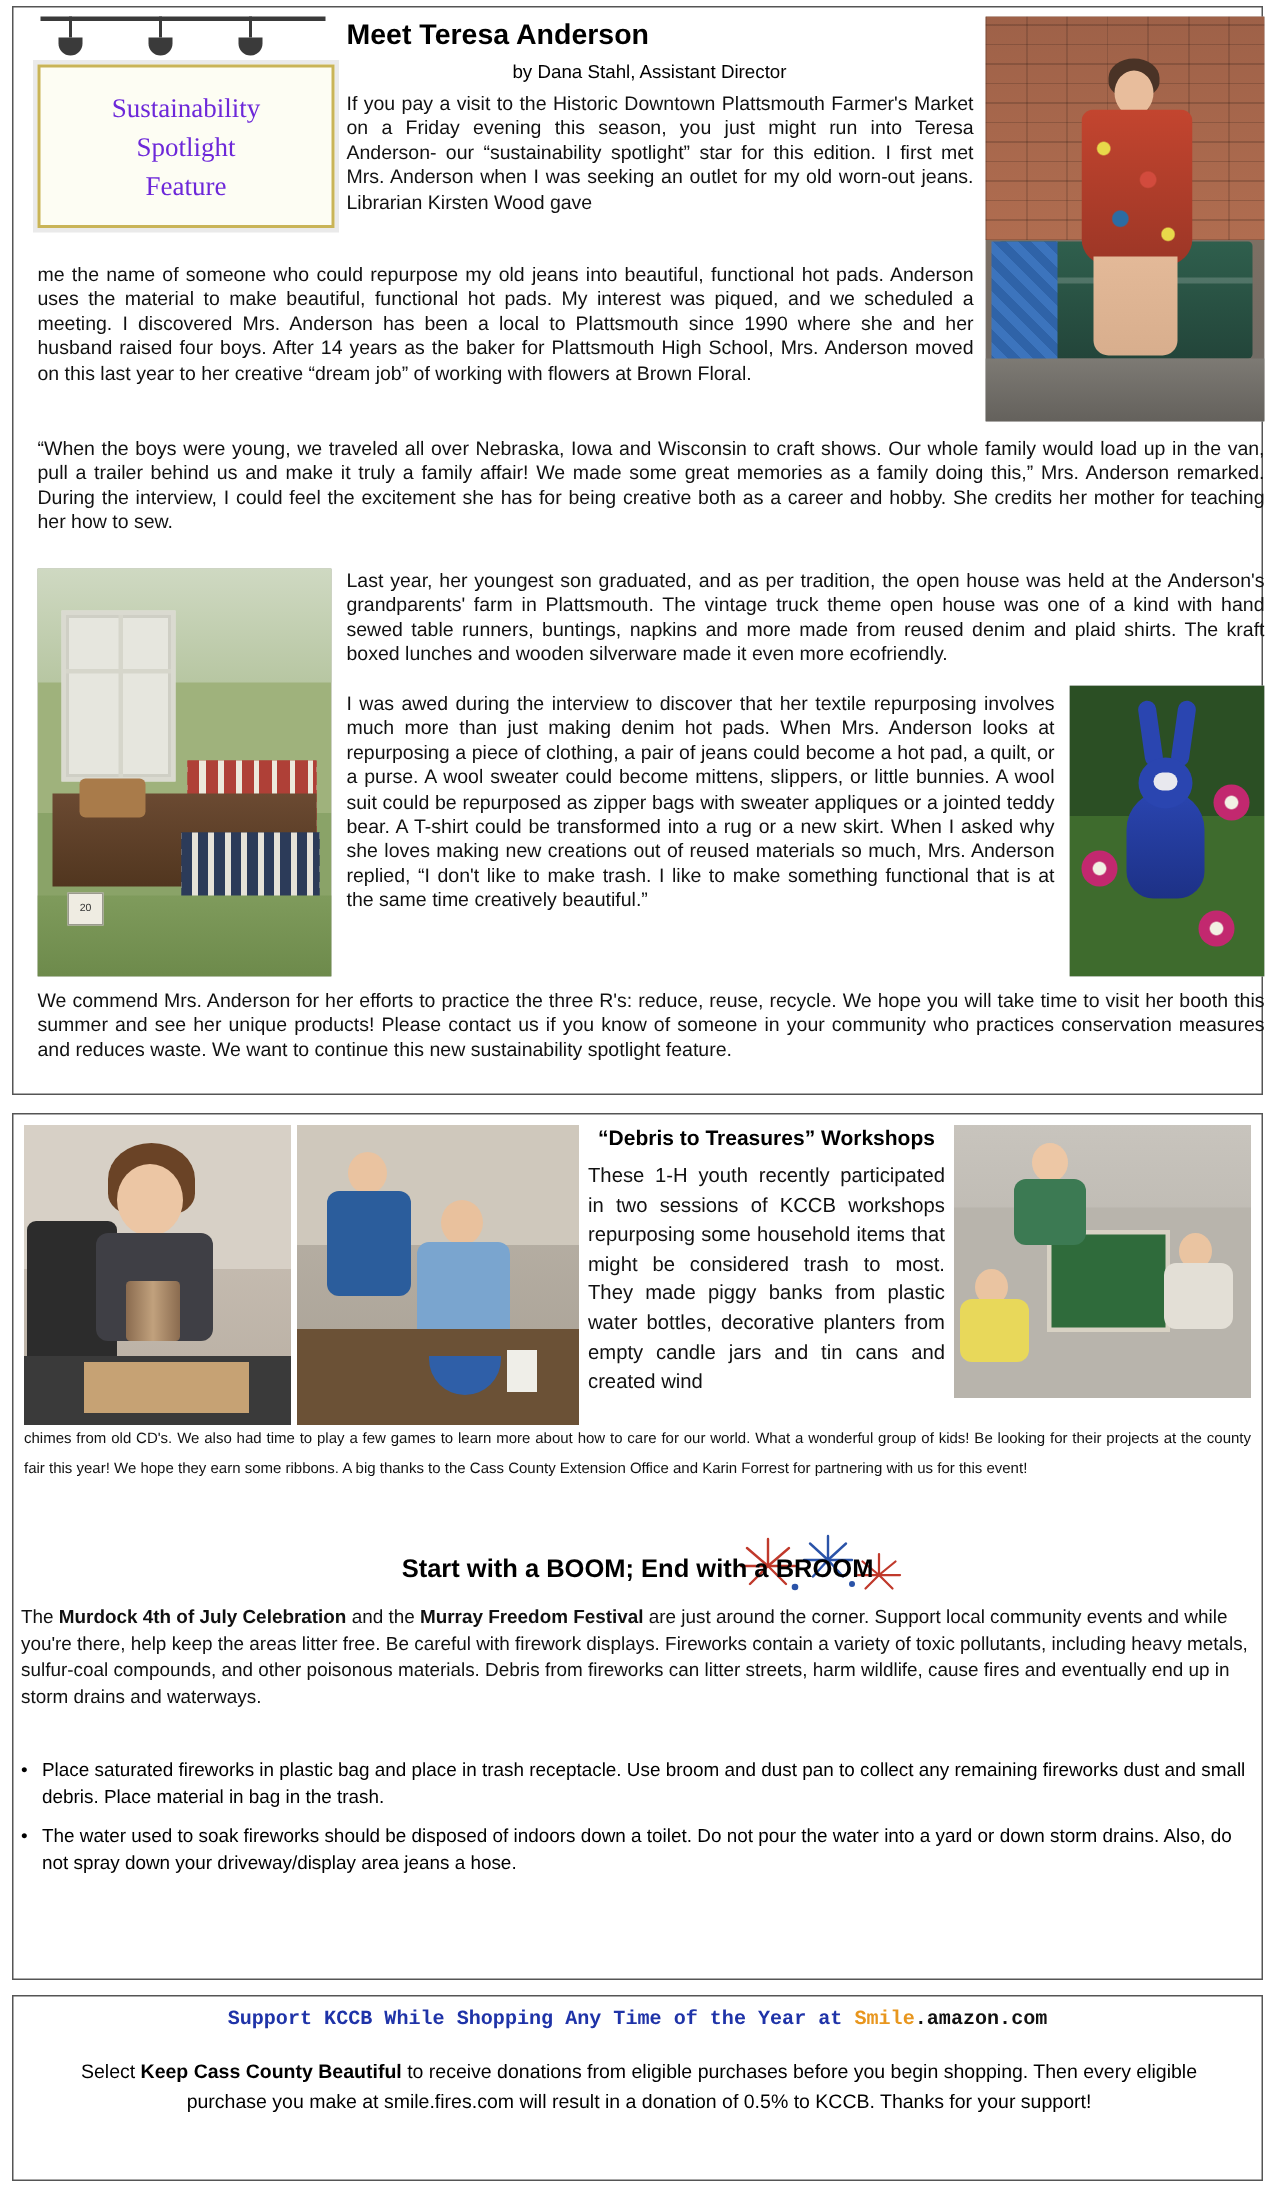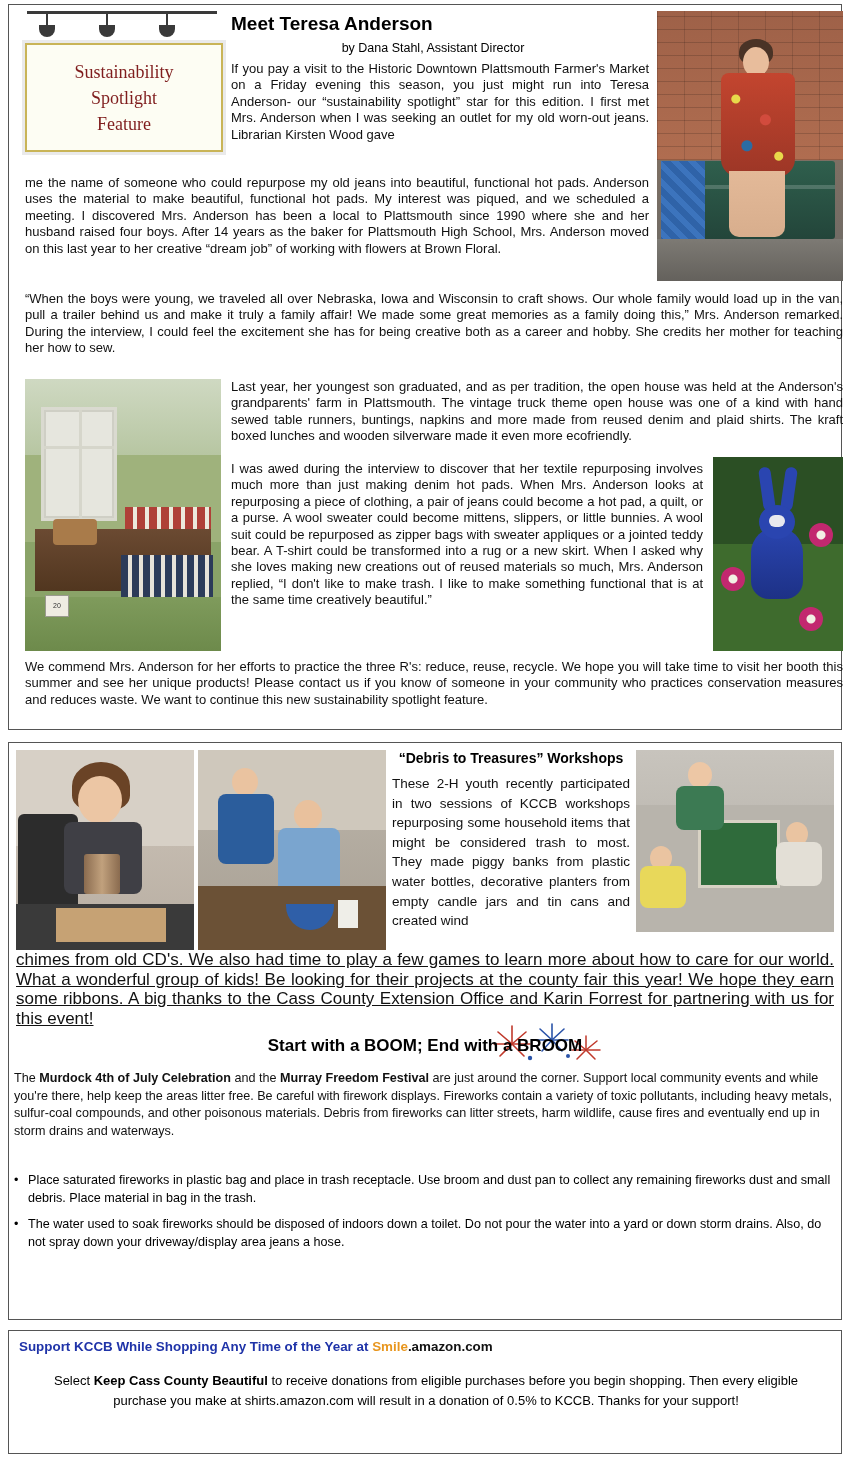--- a/index.html
+++ b/index.html
@@ -59,21 +59,21 @@
     border: 2px solid #c9b457;
     background: #fdfdf3;
     box-shadow: 0 0 0 3px #eaeaea;
     display: flex;
     flex-direction: column;
     align-items: center;
     justify-content: center;
     font-family: "Liberation Serif", serif;
     font-size: 18px;
     line-height: 26px;
-    color: #7f1d1d;
+    color: #6d28d9;
   }
   .lamp-bar {
     position: absolute;
     left: 12px;
     top: 6px;
     width: 206px;
     height: 30px;
   }
   .lamp {
     position: absolute;
@@ -321,21 +321,21 @@
   .workshop-title {
     position: absolute;
     left: 392px;
     top: 750px;
     width: 238px;
     text-align: center;
     font-size: 14px;
     font-weight: bold;
   }
   .tw1 { left: 392px; top: 774px; width: 238px; font-size: 13.5px; line-height: 19.6px; }
-  .tw2 { left: 16px;  top: 950px; width: 818px; font-size: 17px; line-height: 19.6px; text-decoration: underline; }
+  .tw2 { left: 16px;  top: 950px; width: 818px; font-size: 10px; line-height: 19.6px; }
 
   .boom-title {
     position: absolute;
     left: 16px;
     top: 1036px;
     width: 818px;
     text-align: center;
     font-size: 17px;
     font-weight: bold;
   }
@@ -366,24 +366,25 @@
   .bullets .bl:before {
     content: "\2022";
     position: absolute;
     left: 0; top: 0;
   }
 
   
   .amz-head {
     position: absolute;
     left: 10px; top: 8px; width: 812px;
-    text-align: left;
+    text-align: center;
     font-size: 13.4px;
     font-weight: bold;
     color: #1f33a8;
+    font-family: Liberation Mono, monospace;
   }
   .amz-head .smile { color: #e8961e; }
   .amz-head .dotcom { color: #111; }
   .amz-body {
     position: absolute;
     left: 28px; top: 40px; width: 778px;
     text-align: center;
     font-size: 13px;
     line-height: 20px;
   }
@@ -496,21 +497,21 @@
       <div class="k1-head"></div>
       <div class="k1-body"></div>
       <div class="k2-head"></div>
       <div class="k2-body"></div>
       <div class="k3-head"></div>
       <div class="k3-body"></div>
     </div>
   </div>
 
   <div class="workshop-title">“Debris to Treasures” Workshops</div>
-  <div class="body-text tw1">These 2-H youth recently participated in two sessions of KCCB workshops repurposing some household items that might be considered trash to most. They made piggy banks from plastic water bottles, decorative planters from empty candle jars and tin cans and created wind</div>
+  <div class="body-text tw1">These 1-H youth recently participated in two sessions of KCCB workshops repurposing some household items that might be considered trash to most. They made piggy banks from plastic water bottles, decorative planters from empty candle jars and tin cans and created wind</div>
   <div class="body-text tw2">chimes from old CD's. We also had time to play a few games to learn more about how to care for our world. What a wonderful group of kids! Be looking for their projects at the county fair this year! We hope they earn some ribbons. A big thanks to the Cass County Extension Office and Karin Forrest for partnering with us for this event!</div>
 
   <div class="fireworks">
     <svg width="130" height="46" viewBox="0 0 130 46" aria-hidden="true">
       <g stroke="#c0392b" stroke-width="1.6" stroke-linecap="round">
         <line x1="32" y1="24" x2="32" y2="6"></line>
           <line x1="32" y1="24" x2="18" y2="12"></line>
         <line x1="32" y1="24" x2="46" y2="12"></line>
           <line x1="32" y1="24" x2="14" y2="24"></line>
         <line x1="32" y1="24" x2="50" y2="24"></line>
@@ -552,17 +553,17 @@
   <div class="bullets">
     <div class="bl"><span>Place saturated fireworks in plastic bag and place in trash receptacle. Use broom and dust pan to collect any remaining fireworks dust and small debris. Place material in bag in the trash.</span></div>
     <div class="bl"><span>The water used to soak fireworks should be disposed of indoors down a toilet.  Do not pour the water into a yard or down storm drains. Also, do not spray down your driveway/display area jeans a hose.</span></div>
   </div>
 
   <div class="panel" id="panel-amazon">
     <div class="amz-head">
       <span>Support KCCB While Shopping Any Time of the Year at </span><span class="smile">Smile</span><span class="dotcom">.amazon.com</span>
     </div>
     <div class="amz-body">
-      <span>Select </span><b>Keep Cass County Beautiful</b><span> to receive donations from eligible purchases before you begin shopping. Then every eligible purchase you make at </span><span>shirts.amazon.com</span><span> will result in a donation of 0.5% to KCCB.  Thanks for your support!</span>
+      <span>Select </span><b>Keep Cass County Beautiful</b><span> to receive donations from eligible purchases before you begin shopping. Then every eligible purchase you make at </span><span>smile.fires.com</span><span> will result in a donation of 0.5% to KCCB.  Thanks for your support!</span>
     </div>
   </div>
 
 </div>
 
 </body></html>

